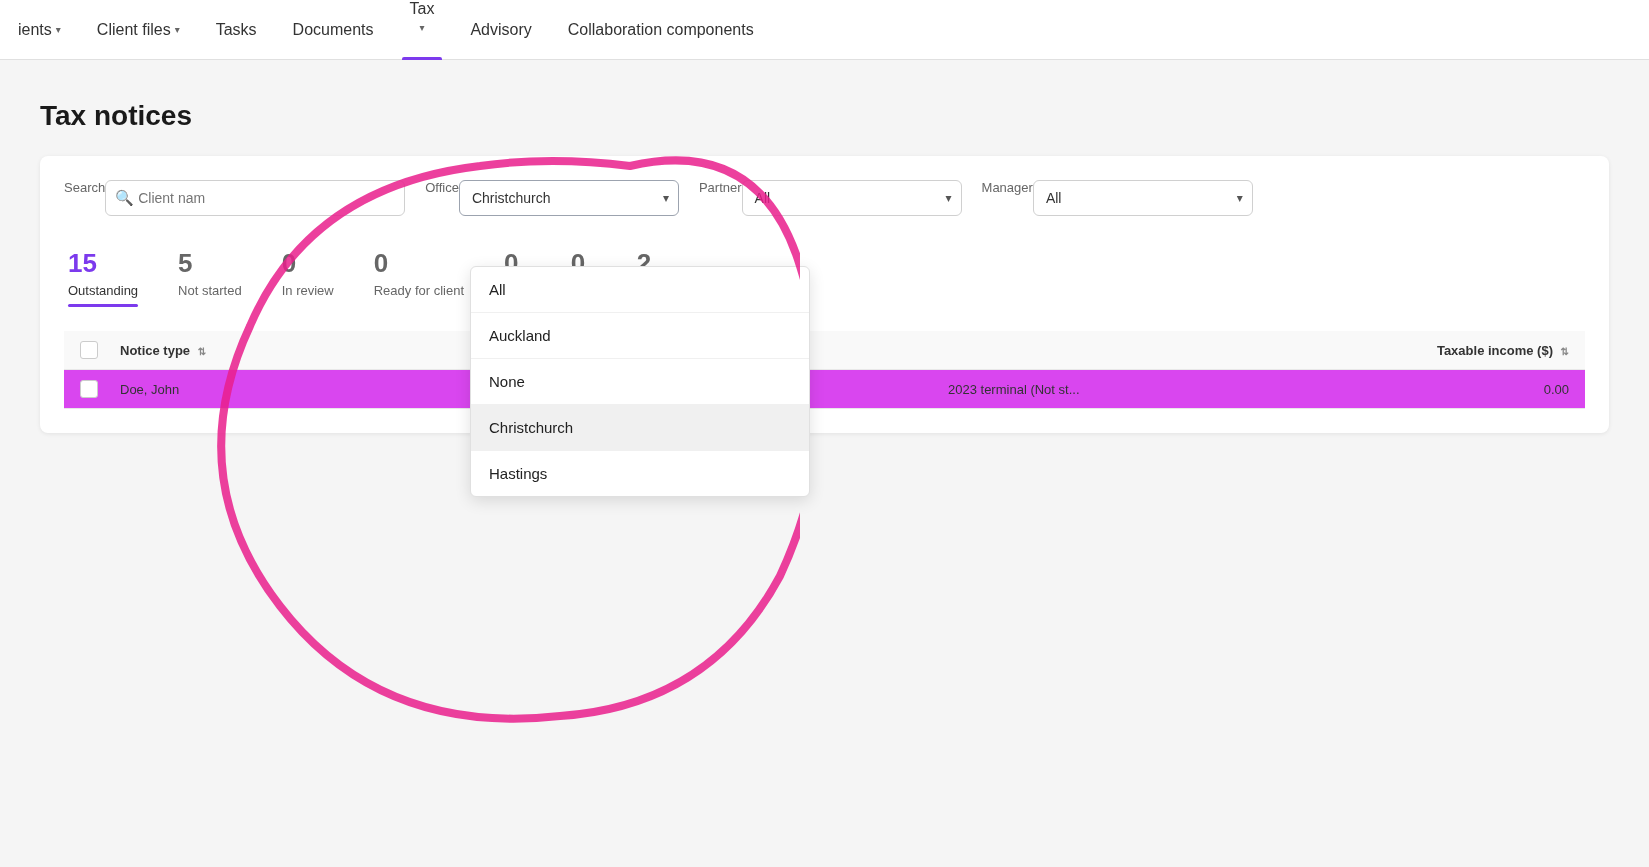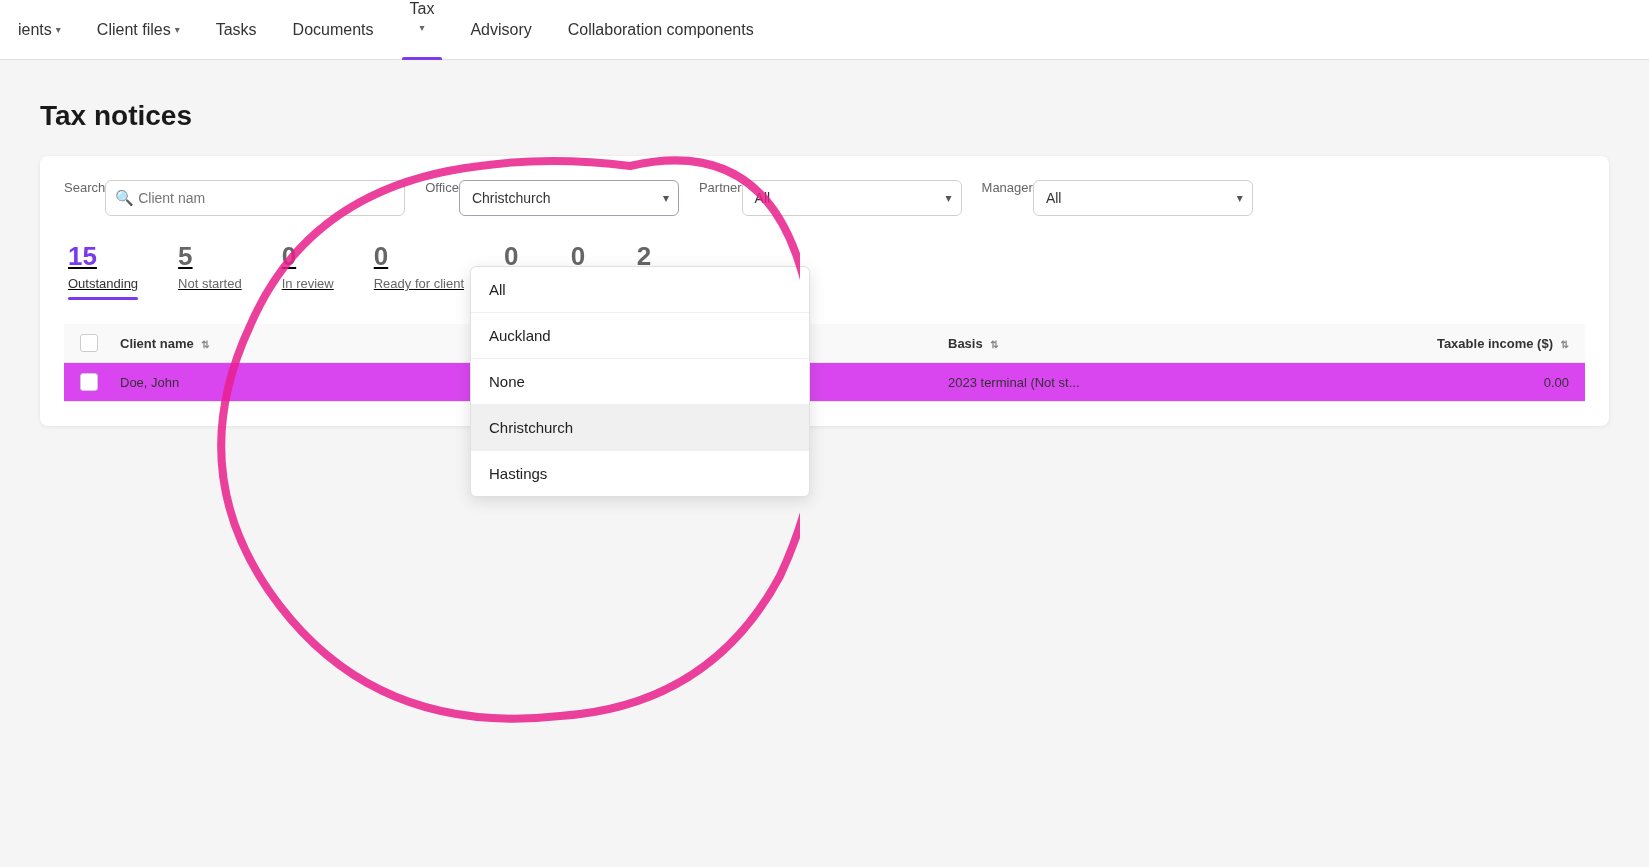--- a/index.html
+++ b/index.html
@@ -135,23 +135,22 @@
       right: 10px;
       font-size: 12px;
       color: #555;
       pointer-events: none;
     }
 
     
     .stats-row {
       display: flex;
       gap: 40px;
-      margin-top: 25px;
+      margin-top: 32px;
       padding: 0 4px;
-      text-decoration: underline;
     }
     .stat-item {
       display: flex;
       flex-direction: column;
       gap: 4px;
       cursor: pointer;
     }
     .stat-number {
       font-size: 26px;
       font-weight: 600;
@@ -387,24 +386,20 @@
       <div class="stat-item">
         <span class="stat-number">2</span>
         <span class="stat-label">Not</span>
       </div>
     </div>
 
     <div class="table-header-row">
       <div class="col-check">
         <div class="checkbox"></div>
       </div>
-      <div class="col-client">
-        <span>Client name</span>
-        <span class="sort-icon">⇅</span>
-      </div>
       <div class="col-notice">
         <span>Notice type</span>
         <span class="sort-icon">⇅</span>
       </div>
       <div class="col-basis">
         <span>Basis</span>
         <span class="sort-icon">⇅</span>
       </div>
       <div class="col-taxable">
         <span>Taxable income ($)</span>

